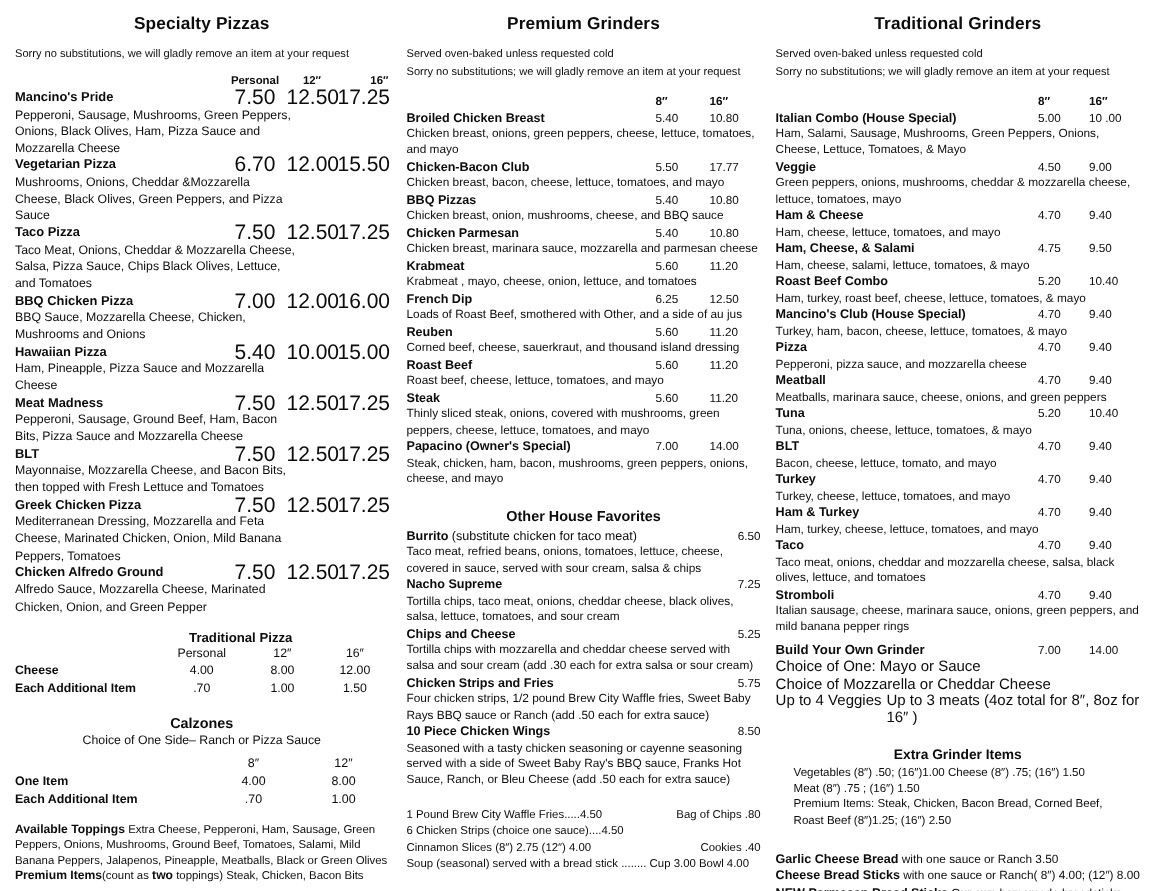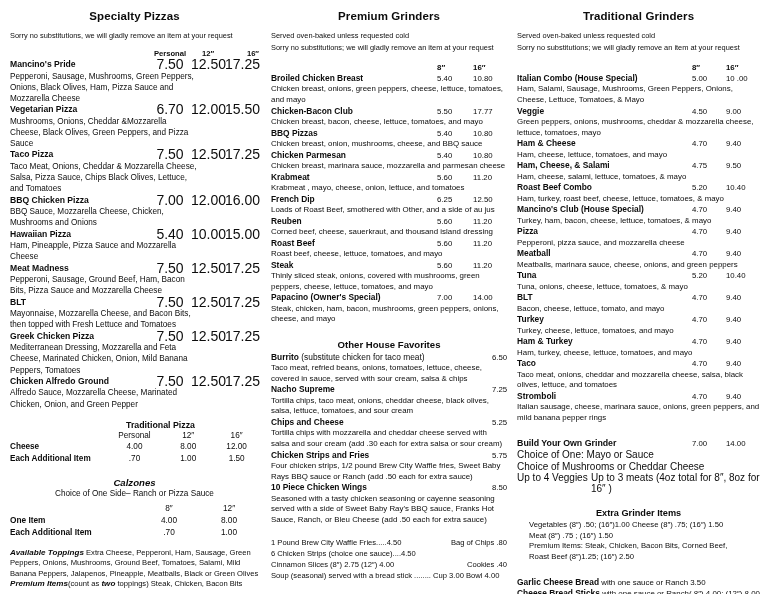--- a/index.html
+++ b/index.html
@@ -121,45 +121,45 @@
     line-height: 11.6px;
   }
   .trad-table .c0 { width: 108px; font-weight: bold; }
   .trad-table .c1 { width: 62px; text-align: center; }
   .trad-table .c2 { width: 58px; text-align: center; }
   .trad-table .c3 { width: 50px; text-align: center; }
   .trad-table .thr .c0 { font-weight: bold; }
   .trad-table .thr { font-weight: normal; }
   .trad-title { text-align: center; font-weight: bold; font-size: 8.8px; margin-left: 52px;}
 
-  .calz-head { text-align:center; font-weight:bold; font-size:9.6px; margin-top: 12px; font-style: italic;}
+  .calz-head { text-align:center; font-weight:bold; font-size:9.6px; margin-top: 12px;}
   .calz-sub { text-align:center; font-size:8.2px; line-height: 11.4px;}
   .calz-table { margin-top: 3px; font-size: 8.3px; }
   .calz-table .thr, .calz-table .tr { display:flex; line-height: 12px;}
   .calz-table .c0 { width: 128px; font-weight:bold; }
   .calz-table .c1 { width: 62px; text-align: center; }
   .calz-table .c2 { width: 58px; text-align: center; }
 
   .toppings {
     margin-top: 10px;
     font-size: 7.6px;
     line-height: 10.4px;
   }
-  .toppings b { font-size: 8.1px; font-style: italic; }
+  .toppings b { font-size: 8.1px; }
 
   .bottomlist {
     margin-top: 12px;
     font-size: 7.6px;
     line-height: 11px;
   }
   .bl-row { display: flex; justify-content: space-between; }
   .bl-row .l { flex: 0 1 auto; }
   .bl-row .r { flex: 0 0 auto; }
 
-  .byo { margin-top: 14px; }
+  .byo { margin-top: 4px; }
   .byo .row1 { display: flex; align-items: baseline; }
   .byo .iname { flex:1 1 auto; font-weight: bold; font-size: 8.8px; line-height: 12px;}
   .byo .line { font-size: 10px; line-height: 11.2px; }
   .byo .two { display: flex; }
   .byo .two .a { width: 84px; }
 
   .extra {
     margin-top: 14px;
   }
   .extra .h { text-align: center; font-weight: bold; font-size: 9.2px; margin-bottom: 2px;}
@@ -612,32 +612,32 @@
       </div>
     </div>
 
     <div class="byo">
       <div class="row1">
         <div class="iname">Build Your Own Grinder</div>
         <div class="r-p1">7.00</div>
         <div class="r-p2">14.00</div>
       </div>
       <div class="line">Choice of One: Mayo or Sauce</div>
-      <div class="line">Choice of Mushrooms or Cheddar Cheese</div>
+      <div class="line">Choice of Mozzarella or Cheddar Cheese</div>
       <div class="line two">
         <div class="a">Up to 4 Veggies</div>
         <div>Up to 3 meats (4oz total for 8″, 8oz for 16″ )</div>
       </div>
     </div>
 
     <div class="extra">
       <div class="h">Extra Grinder Items</div>
       <div class="l">Vegetables (8″) .50; (16″)1.00    Cheese  (8″) .75; (16″) 1.50</div>
       <div class="l">Meat   (8″)   .75 ;  (16″) 1.50</div>
-      <div class="l">Premium Items: Steak, Chicken, Bacon Bits, Corned Beef,</div>
+      <div class="l">Premium Items: Steak, Chicken, Bacon Bread, Corned Beef,</div>
       <div class="l">Roast Beef  (8″)1.25; (16″)  2.50</div>
     </div>
 
     <div class="breads">
       <div><b>Garlic Cheese Bread</b><span> with one sauce or Ranch  3.50</span></div>
       <div><b>Cheese Bread Sticks</b><span> with one sauce or Ranch( 8″) 4.00; (12″) 8.00</span></div>
       <div><b>NEW Parmesan Bread Sticks</b><span> Our own homemade breadsticks, double glazed with garlic and oregano butter, and sprinkled with parmesan cheese, served with a side of warm Mancino's pizza sauce or Ranch dressing</span></div>
 
     </div>
   </div>

